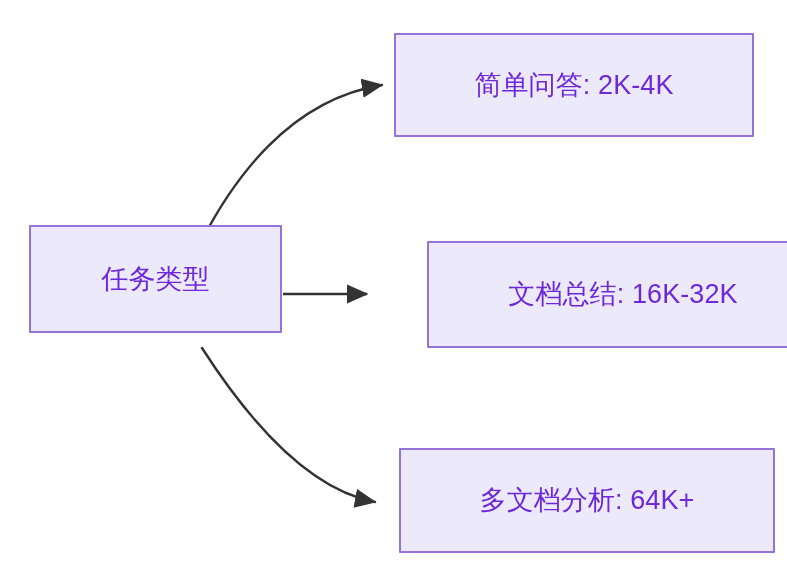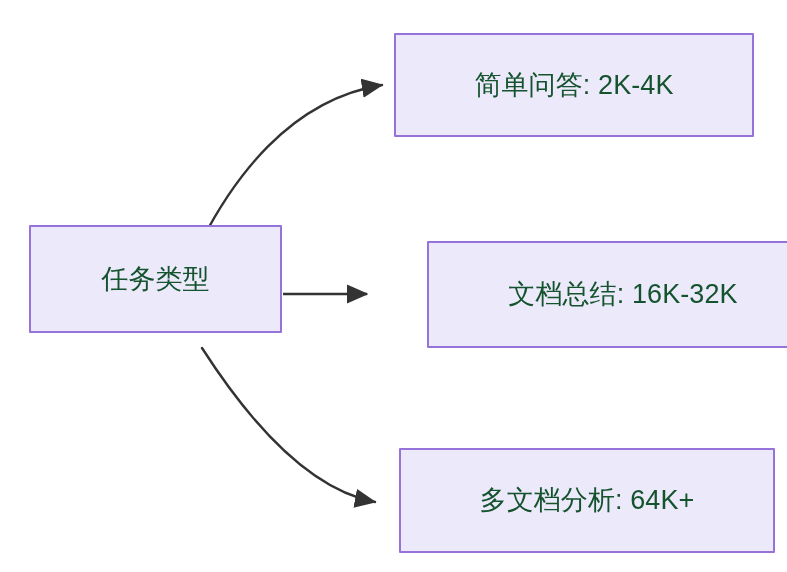--- a/index.html
+++ b/index.html
@@ -29,21 +29,21 @@
     position: absolute;
     box-sizing: border-box;
     background: #ece9fb;
     border: 2px solid #9673d8;
     border-radius: 1px;
     display: flex;
     align-items: center;
     justify-content: center;
   }
   .node-label {
-    color: #14532d;
+    color: #6d28d9;
     font-size: 27px;
     line-height: 1.2;
     letter-spacing: 0.1px;
     white-space: nowrap;
   }
   
   #node-source   { left: 29px;  top: 225px; width: 253px; height: 108px; }
   #node-simple   { left: 394px; top: 33px;  width: 360px; height: 104px; }
   #node-doc      { left: 379px; top: 241px; width: 392px; height: 107px; margin-left: 48px; }
   #node-multidoc { left: 387px; top: 448px; width: 376px; height: 105px; margin-left: 12px; }

